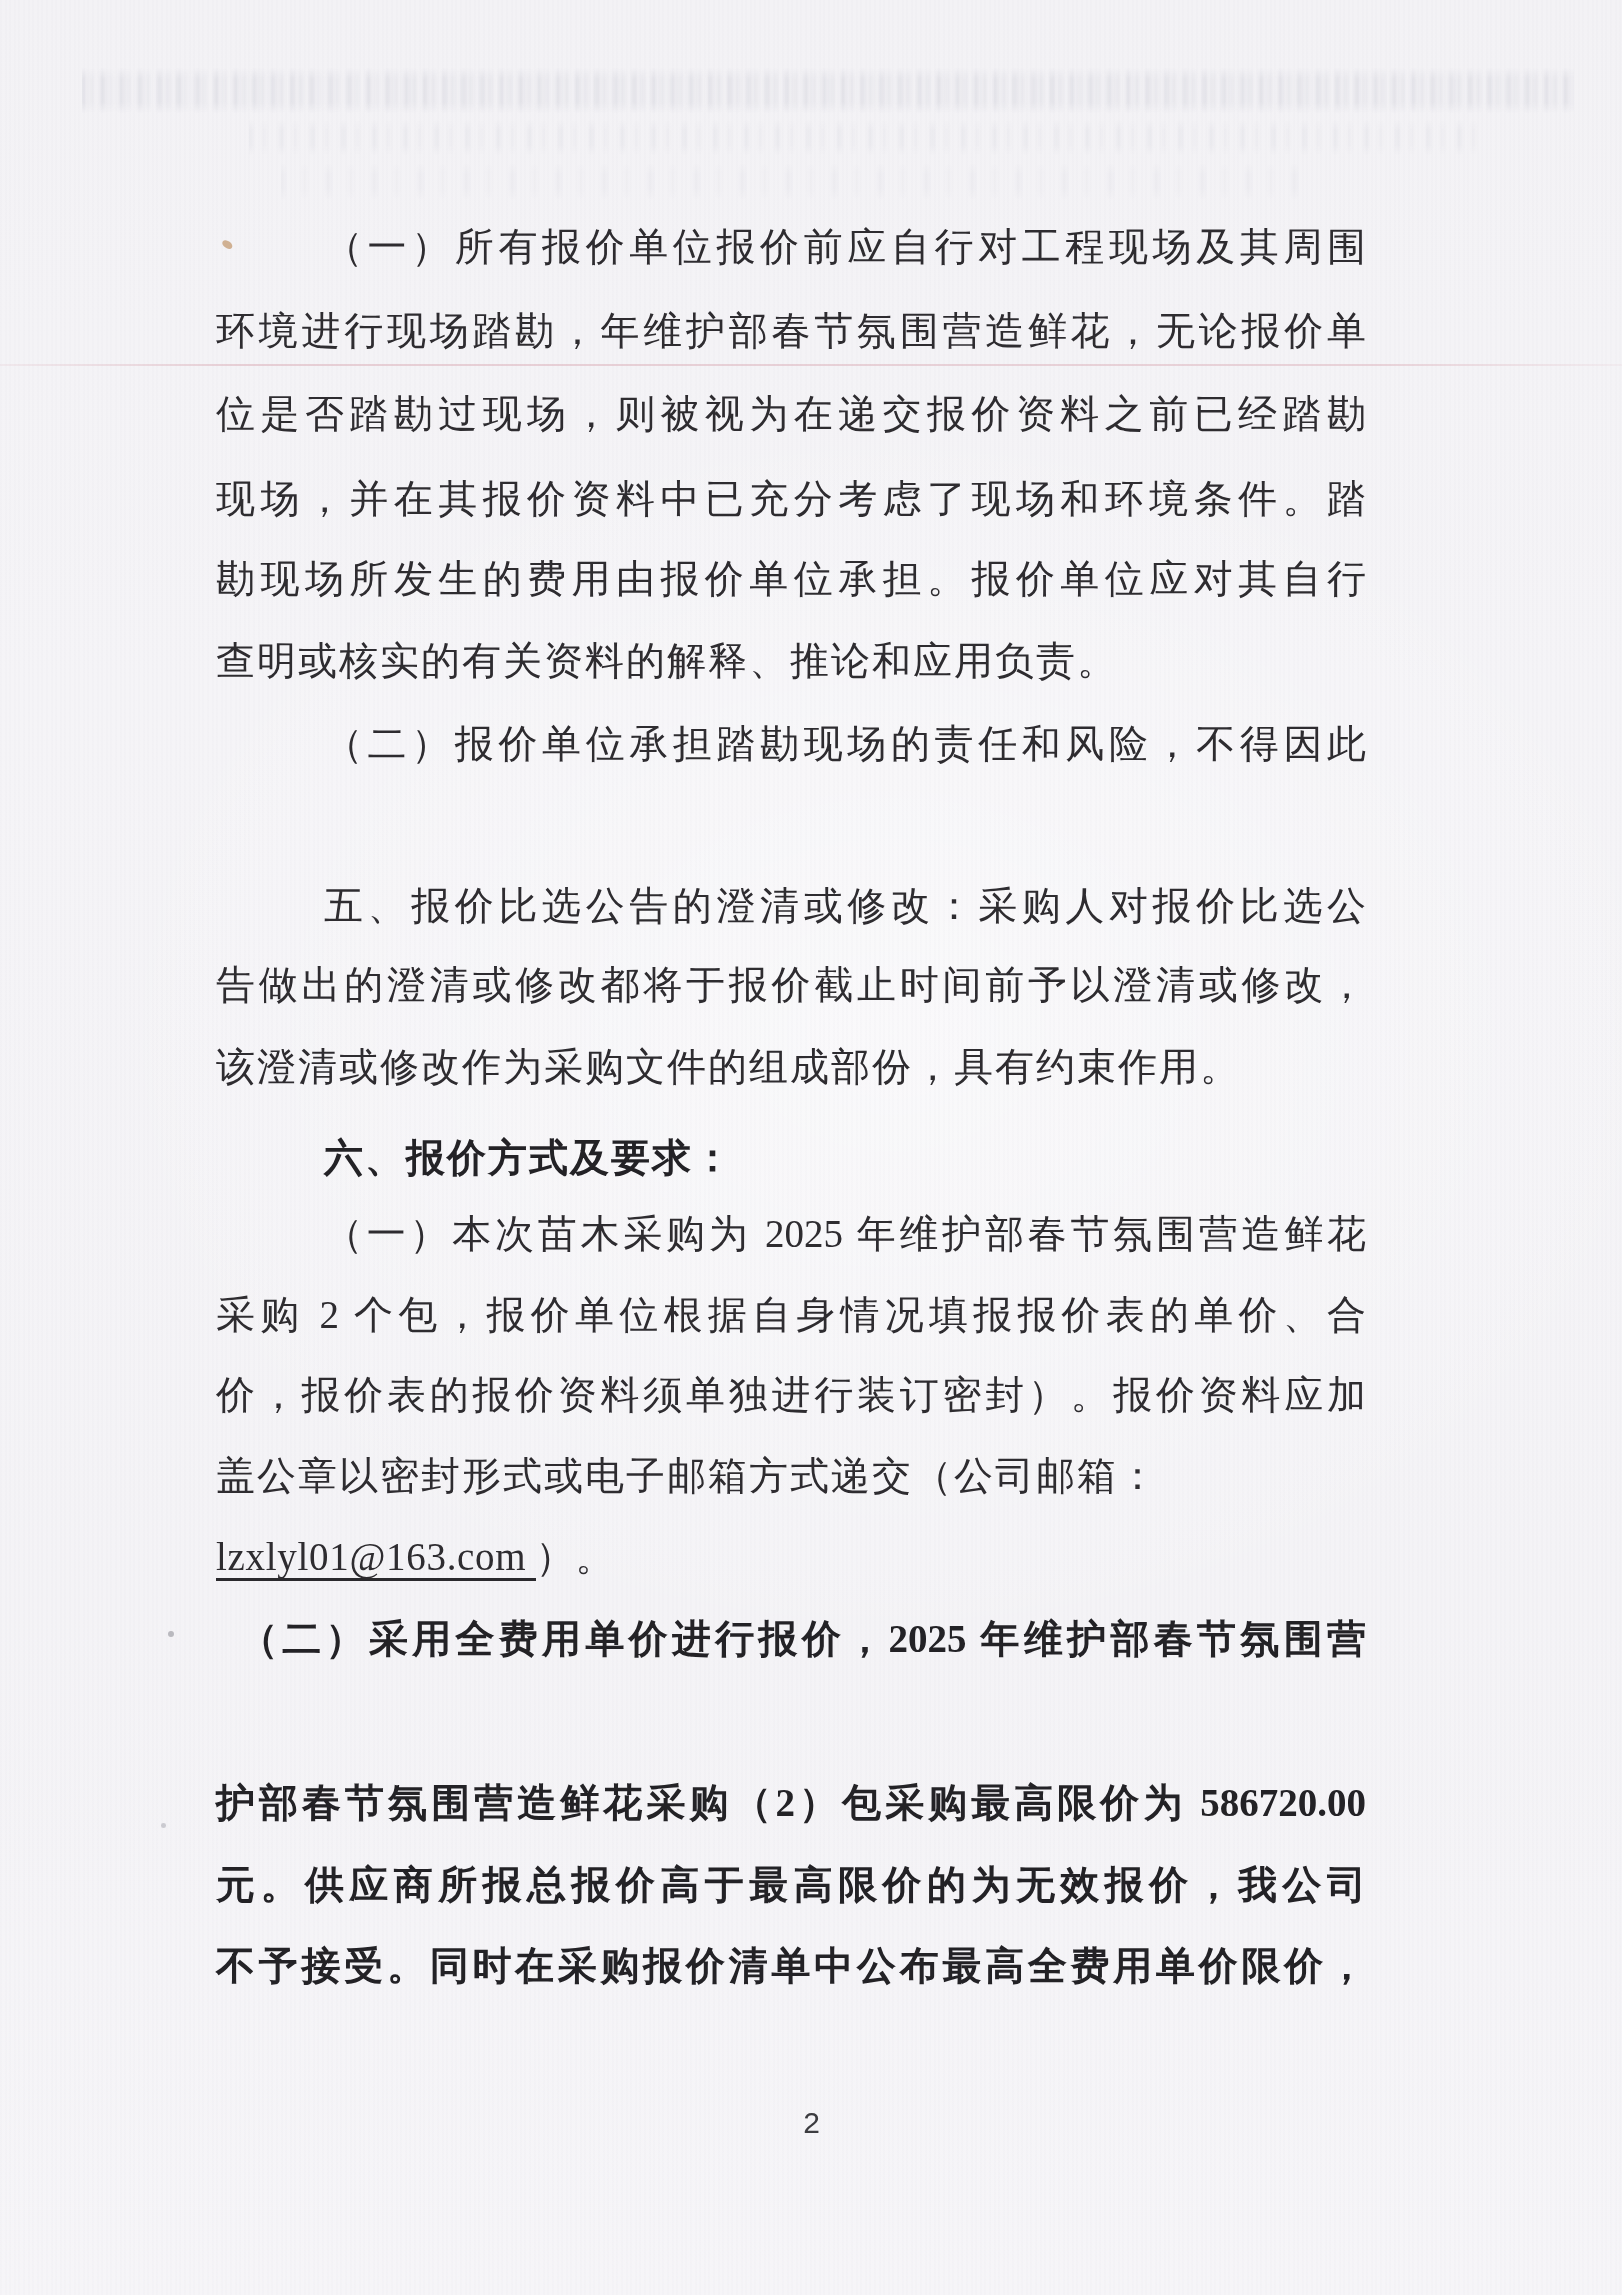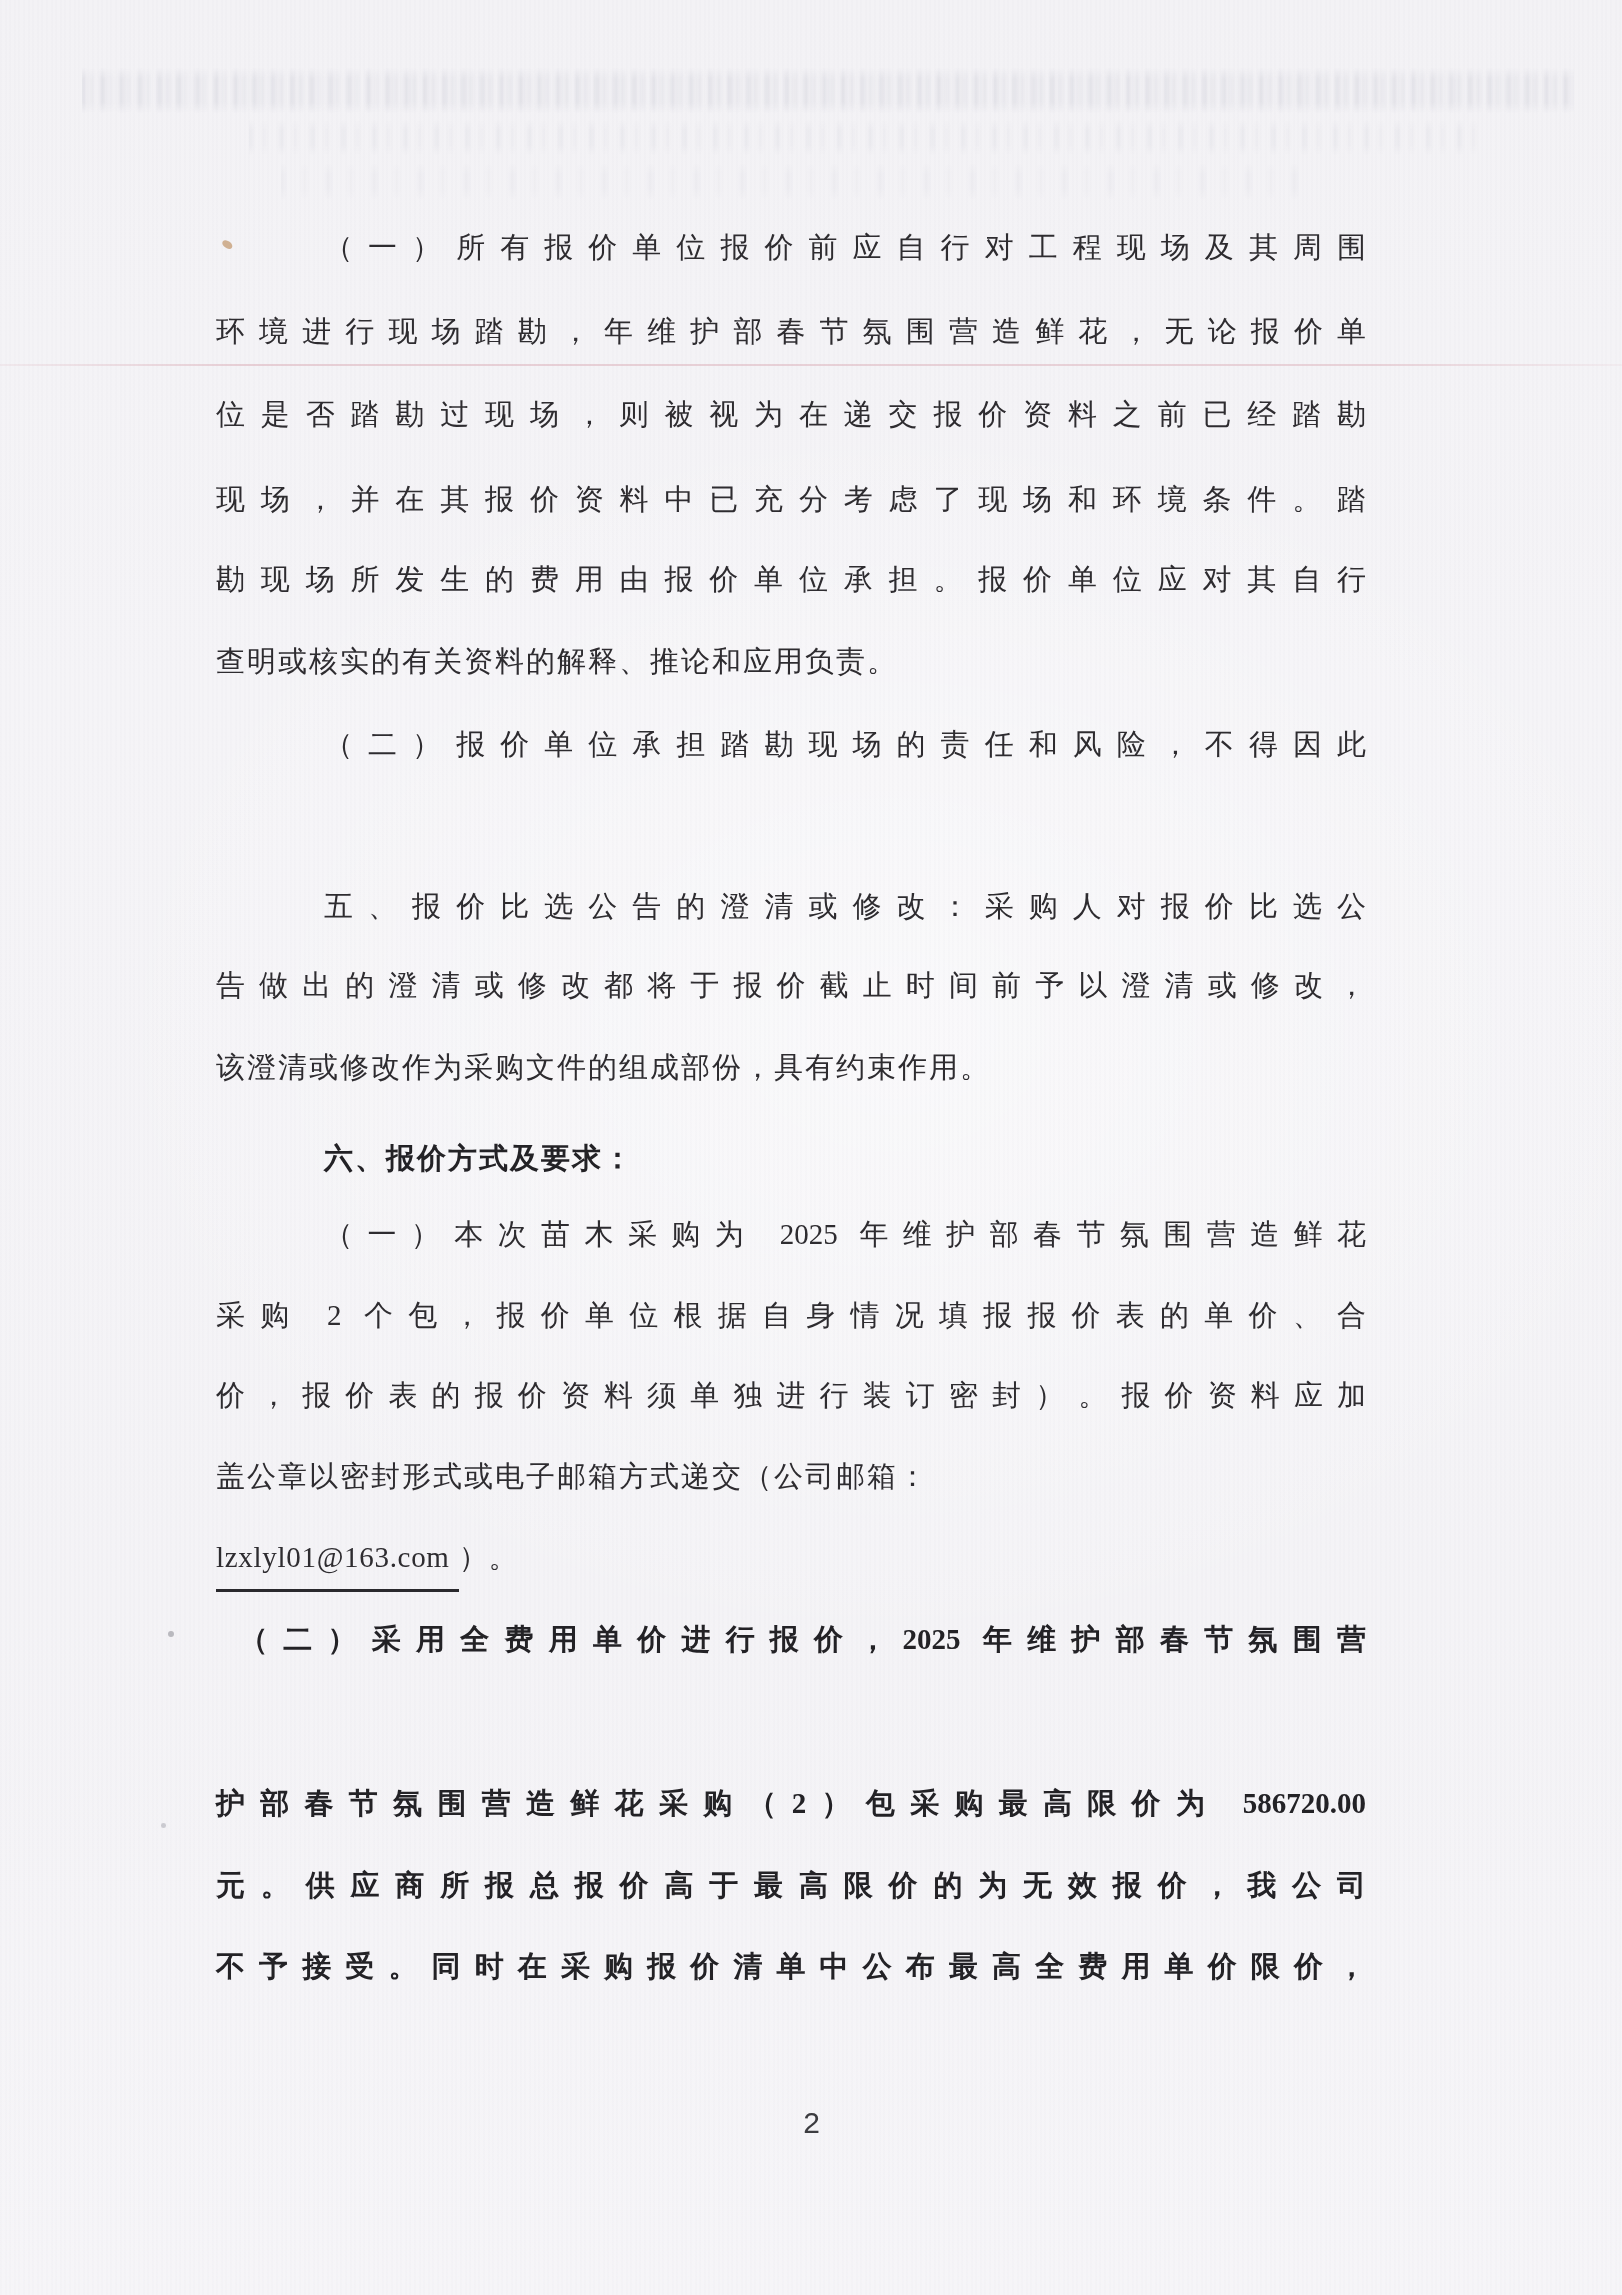--- a/index.html
+++ b/index.html
@@ -49,33 +49,33 @@
     pointer-events:none;
   }
   .speck{position:absolute;border-radius:50%;pointer-events:none;}
   .speck-1{left:222px;top:241px;width:10.5px;height:6.5px;background:#bd8e5e;opacity:.65;transform:rotate(35deg);}
   .speck-2{left:168px;top:1631px;width:5.9px;height:5.9px;background:#8a8a92;opacity:.55;}
   .speck-3{left:161px;top:1823px;width:5.2px;height:4.6px;background:#9a9aa2;opacity:.45;}
 
   .content{position:absolute;left:216px;top:0;width:1150px;height:2295px;}
   .line{
     position:absolute;left:0;width:1150px;height:42px;line-height:42px;
-    font-size:29px;letter-spacing:2px;color:#2e2c30;
+    font-size:39px;letter-spacing:2px;color:#2e2c30;
     white-space:nowrap;
   }
   .justify{
     white-space:normal;
     text-align:justify;text-align-last:justify;
     text-justify:inter-ideograph;letter-spacing:0;
   }
   .indent{text-indent:108px;}
   .indent-sm{text-indent:23px;}
   .bold{font-weight:700;color:#232226;}
   .email-line{letter-spacing:0.7px;}
-  .uline{border-bottom:3.9px solid #2a292d;padding-bottom:16px;padding-right:9.2px;}
+  .uline{border-bottom:3.9px solid #2a292d;padding-bottom:0;padding-right:9.2px;}
   .pagenum{
     position:absolute;left:0;top:2106px;width:1623px;height:39px;
     text-align:center;font-family:"Liberation Sans","DejaVu Sans",sans-serif;
     font-size:30px;color:#3c3c40;letter-spacing:0;
   }
 </style>
 </head>
 <body>
 
 <div class="page">

